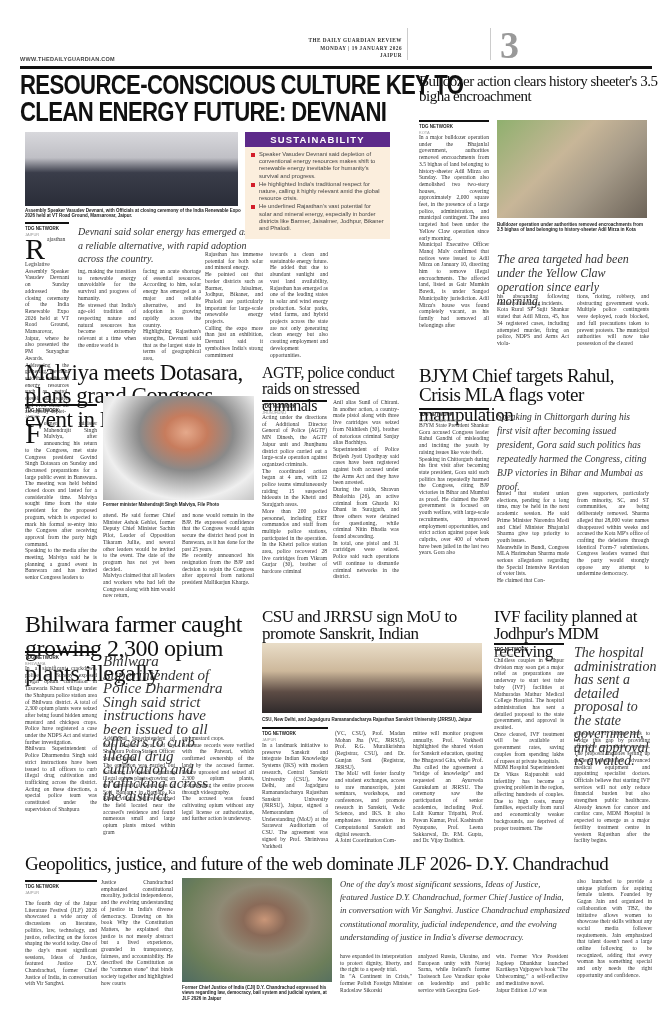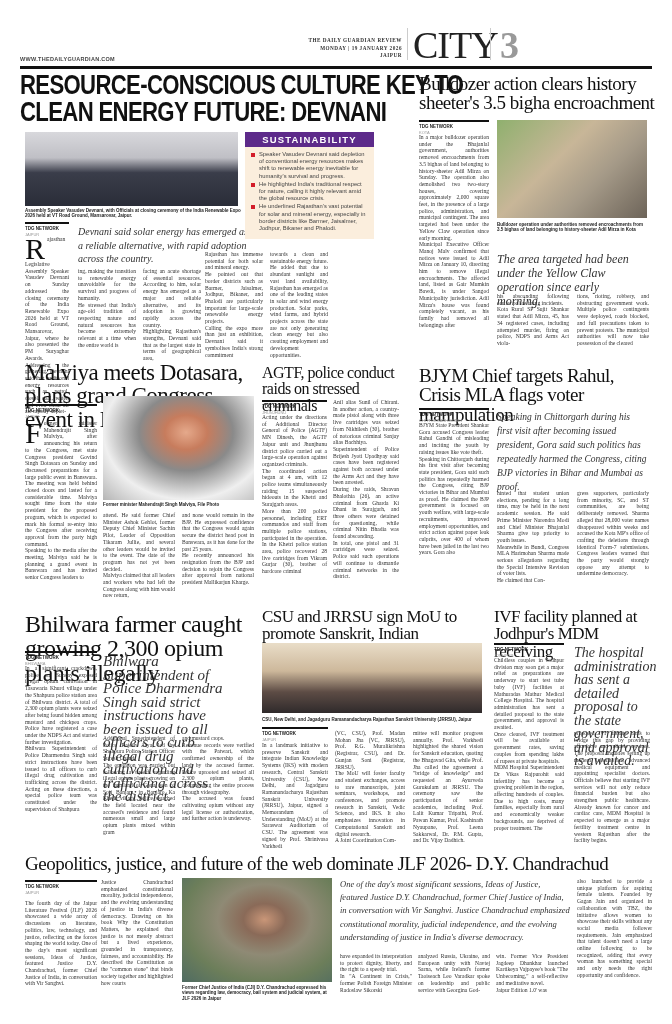--- a/index.html
+++ b/index.html
@@ -28,21 +28,20 @@
 </head>
 <body>
 
 <div class="abs" style="left:0;top:0;width:672px;height:60px">
   <div class="abs mast-meta" style="right:270px;top:37px;width:120px">
     <div>THE DAILY GUARDIAN REVIEW</div>
     <div>MONDAY | 19 JANUARY 2026</div>
     <div>JAIPUR</div>
   </div>
   <div class="abs vrule" style="left:407px;top:28px;height:32px"></div>
-  <div class="abs city" style="left:413px;top:23px">CITY</div>
   <div class="abs vrule" style="left:490px;top:28px;height:32px"></div>
   <div class="abs pgnum" style="left:500px;top:23px">3</div>
   <div class="abs url" style="left:20px;top:56px">WWW.THEDAILYGUARDIAN.COM</div>
 </div>
 <div class="abs topbar" style="left:20px;top:66px;width:632px"></div>
 
 <div class="abs" style="left:20px;top:72px;width:350px">
   <div class="h-cond">RESOURCE-CONSCIOUS CULTURE KEY TO</div>
   <div class="h-cond">CLEAN ENERGY FUTURE: DEVNANI</div>
 </div>
@@ -58,30 +57,30 @@
 <div class="abs pull" style="left:78px;top:225px;width:170px;font-size:10px;line-height:13.5px">Devnani said solar energy has emerged as a reliable alternative, with rapid adoption across the country.</div>
 <div class="abs col" style="left:78px;top:268px;width:58px;white-space:pre-line">ing, making the transition to renewable energy unavoidable for the survival and progress of humanity.
  He stressed that India's age-old tradition of respecting nature and natural resources has become extremely relevant at a time when the entire world is</div>
 <div class="abs col" style="left:143px;top:268px;width:58px;white-space:pre-line">facing an acute shortage of essential resources. According to him, solar energy has emerged as a major and reliable alternative, and its adoption is growing rapidly across the country.
  Highlighting Rajasthan's strengths, Devnani said that as the largest state in terms of geographical area,</div>
 <div class="abs col" style="left:205px;top:251px;width:58px;white-space:pre-line">Rajasthan has immense potential for both solar and mineral energy.
  He pointed out that border districts such as Barmer, Jaisalmer, Jodhpur, Bikaner, and Phalodi are particularly important for large-scale renewable energy projects.
  Calling the expo more than just an exhibition, Devnani said it symbolises India's strong commitment</div>
 <div class="abs col" style="left:270px;top:251px;width:58px;white-space:pre-line">towards a clean and sustainable energy future. He added that due to abundant sunlight and vast land availability, Rajasthan has emerged as one of the leading states in solar and wind energy production. Solar parks, wind farms, and hybrid projects across the state are not only generating clean energy but also creating employment and development opportunities.</div>
 
-<div class="abs" style="left:245px;top:132px;width:129px">
+<div class="abs" style="left:245px;top:132px;width:145px">
   <div class="sust-head">SUSTAINABILITY</div>
   <ul class="sust-body">
     <li>Speaker Vasudev Devnani said depletion of conventional energy resources makes shift to renewable energy inevitable for humanity's survival and progress.</li>
     <li>He highlighted India's traditional respect for nature, calling it highly relevant amid the global resource crisis.</li>
     <li>He underlined Rajasthan's vast potential for solar and mineral energy, especially in border districts like Barmer, Jaisalmer, Jodhpur, Bikaner and Phalodi.</li>
   </ul>
 </div>
 
-<div class="abs h-serif" style="left:419px;top:74px;width:240px;font-size:19px">Bulldozer action clears history sheeter's 3.5 bigha encroachment</div>
+<div class="abs h-serif" style="left:419px;top:74px;width:240px;font-size:15px">Bulldozer action clears history sheeter's 3.5 bigha encroachment</div>
 <div class="abs byline" style="left:419px;top:120px;width:70px">
   <span>TDG NETWORK</span>
   <span class="loc">KOTA</span>
 </div>
 <div class="abs col" style="left:419px;top:134px;width:70px;white-space:pre-line">In a major bulldozer operation under the Bhajanlal government, authorities removed encroachments from 3.5 bighas of land belonging to history-sheeter Adil Mirza on Sunday. The operation also demolished two two-story houses, covering approximately 2,000 square feet, in the presence of a large police, administration, and municipal contingent. The area targeted had been under the Yellow Claw operation since early morning.
  Municipal Executive Officer Manoj Malv confirmed that notices were issued to Adil Mirza on January 10, directing him to remove illegal encroachments. The affected land, listed as Gair Mumkin Bawdi, is under Sangod Municipality jurisdiction. Adil Mirza's house was found completely vacant, as his family had removed all belongings after</div>
 <div class="abs photo" style="left:497px;top:120px;width:150px;height:98px;background:linear-gradient(135deg,#8fb06e 0%,#c8b698 40%,#a59a88 65%,#6d6459 100%)"></div>
 <div class="abs cap" style="left:497px;top:222px;width:152px">Bulldozer operation under authorities removed encroachments from 3.5 bighas of land belonging to history-sheeter Adil Mirza in Kota</div>
 <div class="abs pull" style="left:497px;top:252px;width:140px;font-size:12px;line-height:14px">The area targeted had been under the Yellow Claw operation since early morning.</div>
 <div class="abs col" style="left:497px;top:293px;width:72px;white-space:pre-line">his absconding following earlier police firing incidents.

